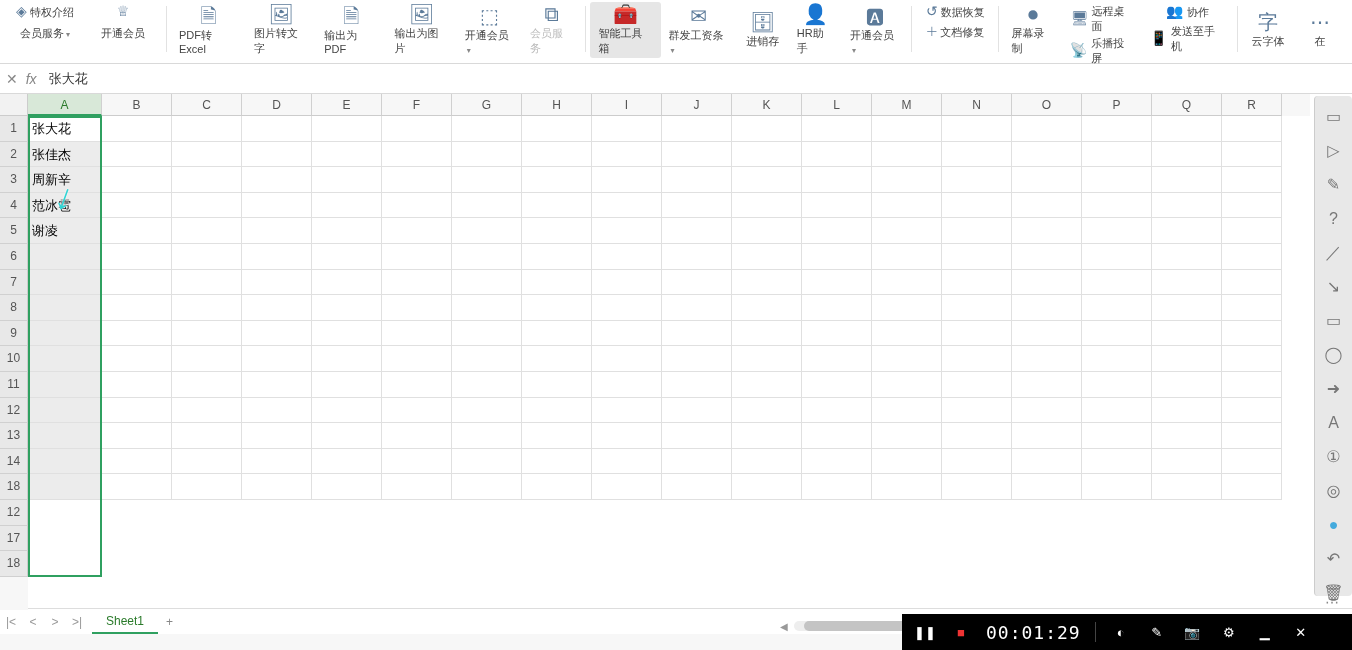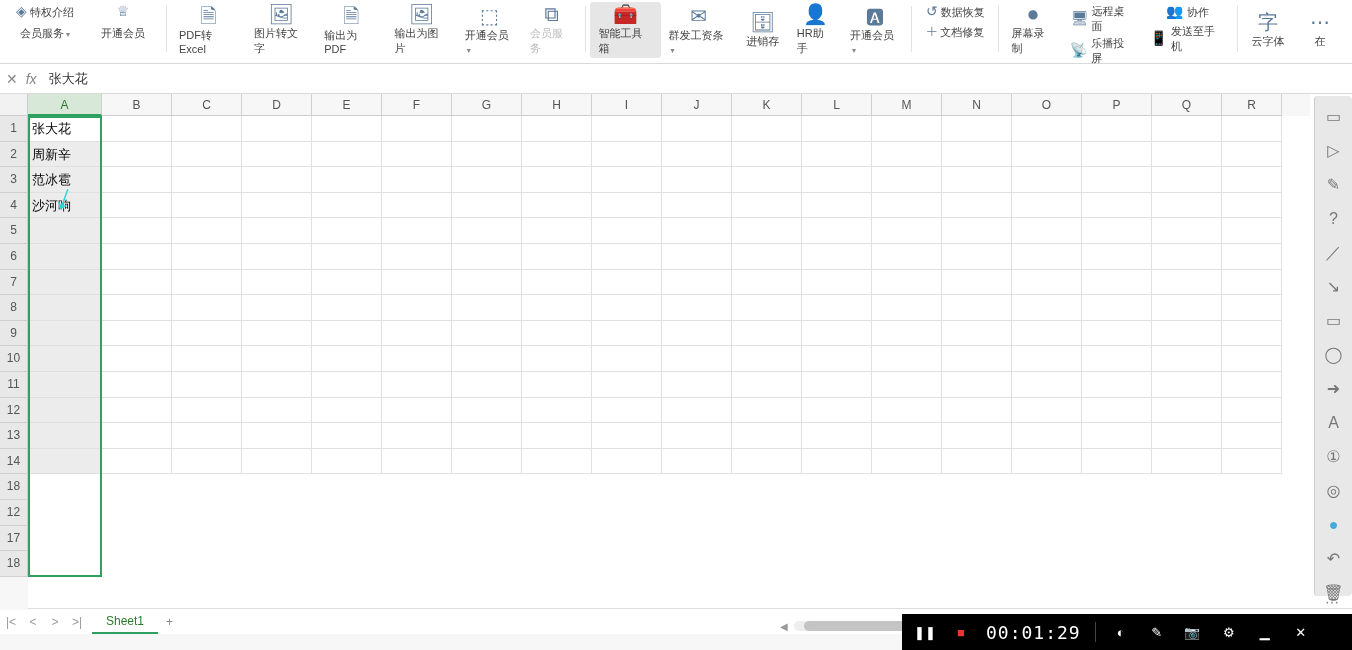--- a/index.html
+++ b/index.html
@@ -241,20 +241,40 @@
         <div class="cell" style="width: 70px;"></div>
         <div class="cell" style="width: 70px;"></div>
         <div class="cell" style="width: 70px;"></div>
         <div class="cell" style="width: 70px;"></div>
         <div class="cell" style="width: 70px;"></div>
         <div class="cell" style="width: 70px;"></div>
         <div class="cell" style="width: 70px;"></div>
         <div class="cell" style="width: 60px;"></div>
       </div>
       <div class="cell-row">
+        <div class="cell col-selection-fill" style="width: 74px;">张佳杰</div>
+        <div class="cell" style="width: 70px;"></div>
+        <div class="cell" style="width: 70px;"></div>
+        <div class="cell" style="width: 70px;"></div>
+        <div class="cell" style="width: 70px;"></div>
+        <div class="cell" style="width: 70px;"></div>
+        <div class="cell" style="width: 70px;"></div>
+        <div class="cell" style="width: 70px;"></div>
+        <div class="cell" style="width: 70px;"></div>
+        <div class="cell" style="width: 70px;"></div>
+        <div class="cell" style="width: 70px;"></div>
+        <div class="cell" style="width: 70px;"></div>
+        <div class="cell" style="width: 70px;"></div>
+        <div class="cell" style="width: 70px;"></div>
+        <div class="cell" style="width: 70px;"></div>
+        <div class="cell" style="width: 70px;"></div>
+        <div class="cell" style="width: 70px;"></div>
+        <div class="cell" style="width: 60px;"></div>
+      </div>
+      <div class="cell-row">
         <div class="cell col-selection-fill" style="width: 74px;">周新辛</div>
         <div class="cell" style="width: 70px;"></div>
         <div class="cell" style="width: 70px;"></div>
         <div class="cell" style="width: 70px;"></div>
         <div class="cell" style="width: 70px;"></div>
         <div class="cell" style="width: 70px;"></div>
         <div class="cell" style="width: 70px;"></div>
         <div class="cell" style="width: 70px;"></div>
         <div class="cell" style="width: 70px;"></div>
         <div class="cell" style="width: 70px;"></div>
@@ -281,21 +301,21 @@
         <div class="cell" style="width: 70px;"></div>
         <div class="cell" style="width: 70px;"></div>
         <div class="cell" style="width: 70px;"></div>
         <div class="cell" style="width: 70px;"></div>
         <div class="cell" style="width: 70px;"></div>
         <div class="cell" style="width: 70px;"></div>
         <div class="cell" style="width: 70px;"></div>
         <div class="cell" style="width: 60px;"></div>
       </div>
       <div class="cell-row">
-        <div class="cell col-selection-fill" style="width: 74px;">沙河晌</div>
+        <div class="cell col-selection-fill" style="width: 74px;">谢凌</div>
         <div class="cell" style="width: 70px;"></div>
         <div class="cell" style="width: 70px;"></div>
         <div class="cell" style="width: 70px;"></div>
         <div class="cell" style="width: 70px;"></div>
         <div class="cell" style="width: 70px;"></div>
         <div class="cell" style="width: 70px;"></div>
         <div class="cell" style="width: 70px;"></div>
         <div class="cell" style="width: 70px;"></div>
         <div class="cell" style="width: 70px;"></div>
         <div class="cell" style="width: 70px;"></div>

